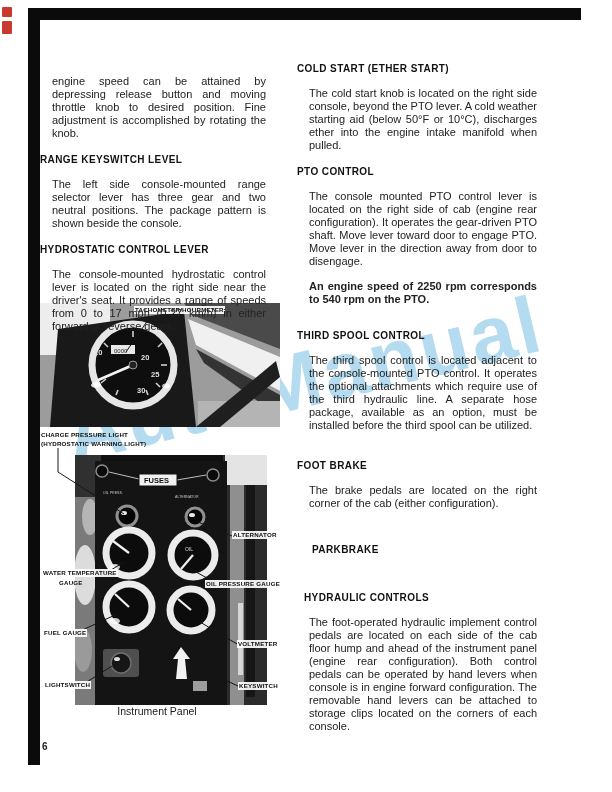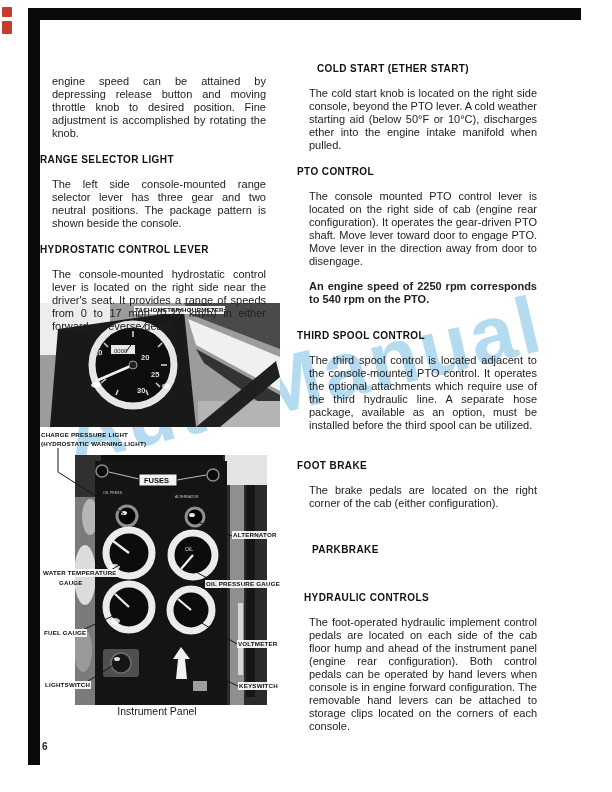--- a/index.html
+++ b/index.html
@@ -11,21 +11,21 @@
   .red-mark{position:absolute;background:#c93a2e;border-radius:1px;z-index:7;}
   .rm1{left:2px;top:7px;width:10px;height:10px;}
   .rm2{left:2px;top:21px;width:10px;height:13px;}
 
   .col{position:absolute;top:63px;z-index:10;}
   .col1{left:40px;width:238px;}
   .col2{left:297px;width:252px;}
   .col p{margin:12px;font-size:11px;line-height:13px;text-align:justify;color:#222;}
   .col h3{margin:14px 0 9px 0;font-size:10px;line-height:12px;font-weight:bold;
           letter-spacing:0.4px;color:#111;}
-  .col h3.first{margin-top:0;margin-left:20px;}
+  .col h3.first{margin-top:0;}
   .mt24{margin-top:24px !important;}
   .mt28{margin-top:28px !important;}
   .mt34{margin-top:34px !important;padding-left:15px;}
   .mt36{margin-top:36px !important;}
   .indent{padding-left:7px;}
   .para-gap{margin-top:11px !important;font-weight:bold;}
 
   
   .figure{position:absolute;left:36px;top:300px;width:252px;height:412px;z-index:4;}
   .photo1{position:absolute;left:2px;top:3px;width:242px;height:124px;z-index:1;}
@@ -50,21 +50,21 @@
 
   <div class="bar-top"></div>
   <div class="bar-left"></div>
   <div class="red-mark rm1"></div>
   <div class="red-mark rm2"></div>
 
   <div class="watermark">AutoManual</div>
 
   <div class="col col1">
     <p>engine speed can be attained by depressing release button and moving throttle knob to desired position. Fine adjustment is accomplished by rotating the knob.</p>
-    <h3>RANGE SELECTOR LIGHT</h3>
+    <h3>RANGE KEYSWITCH LEVEL</h3>
     <p>The left side console-mounted range selector lever has three gear and two neutral positions. The package pattern is shown beside the console.</p>
     <h3>HYDROSTATIC CONTROL LEVER</h3>
     <p>The console-mounted hydrostatic control lever is located on the right side near the driver's seat. It provides a range of speeds from 0 to 17 mph (0-27 km/h) in either forward or reverse gears.</p>
   </div>
 
   <div class="figure">
 
     <svg class="photo1" viewBox="0 0 242 124">
       <rect x="0" y="0" width="242" height="124" fill="#9c9c9c"></rect>
       <rect x="0" y="0" width="72" height="52" fill="#ededed"></rect>

